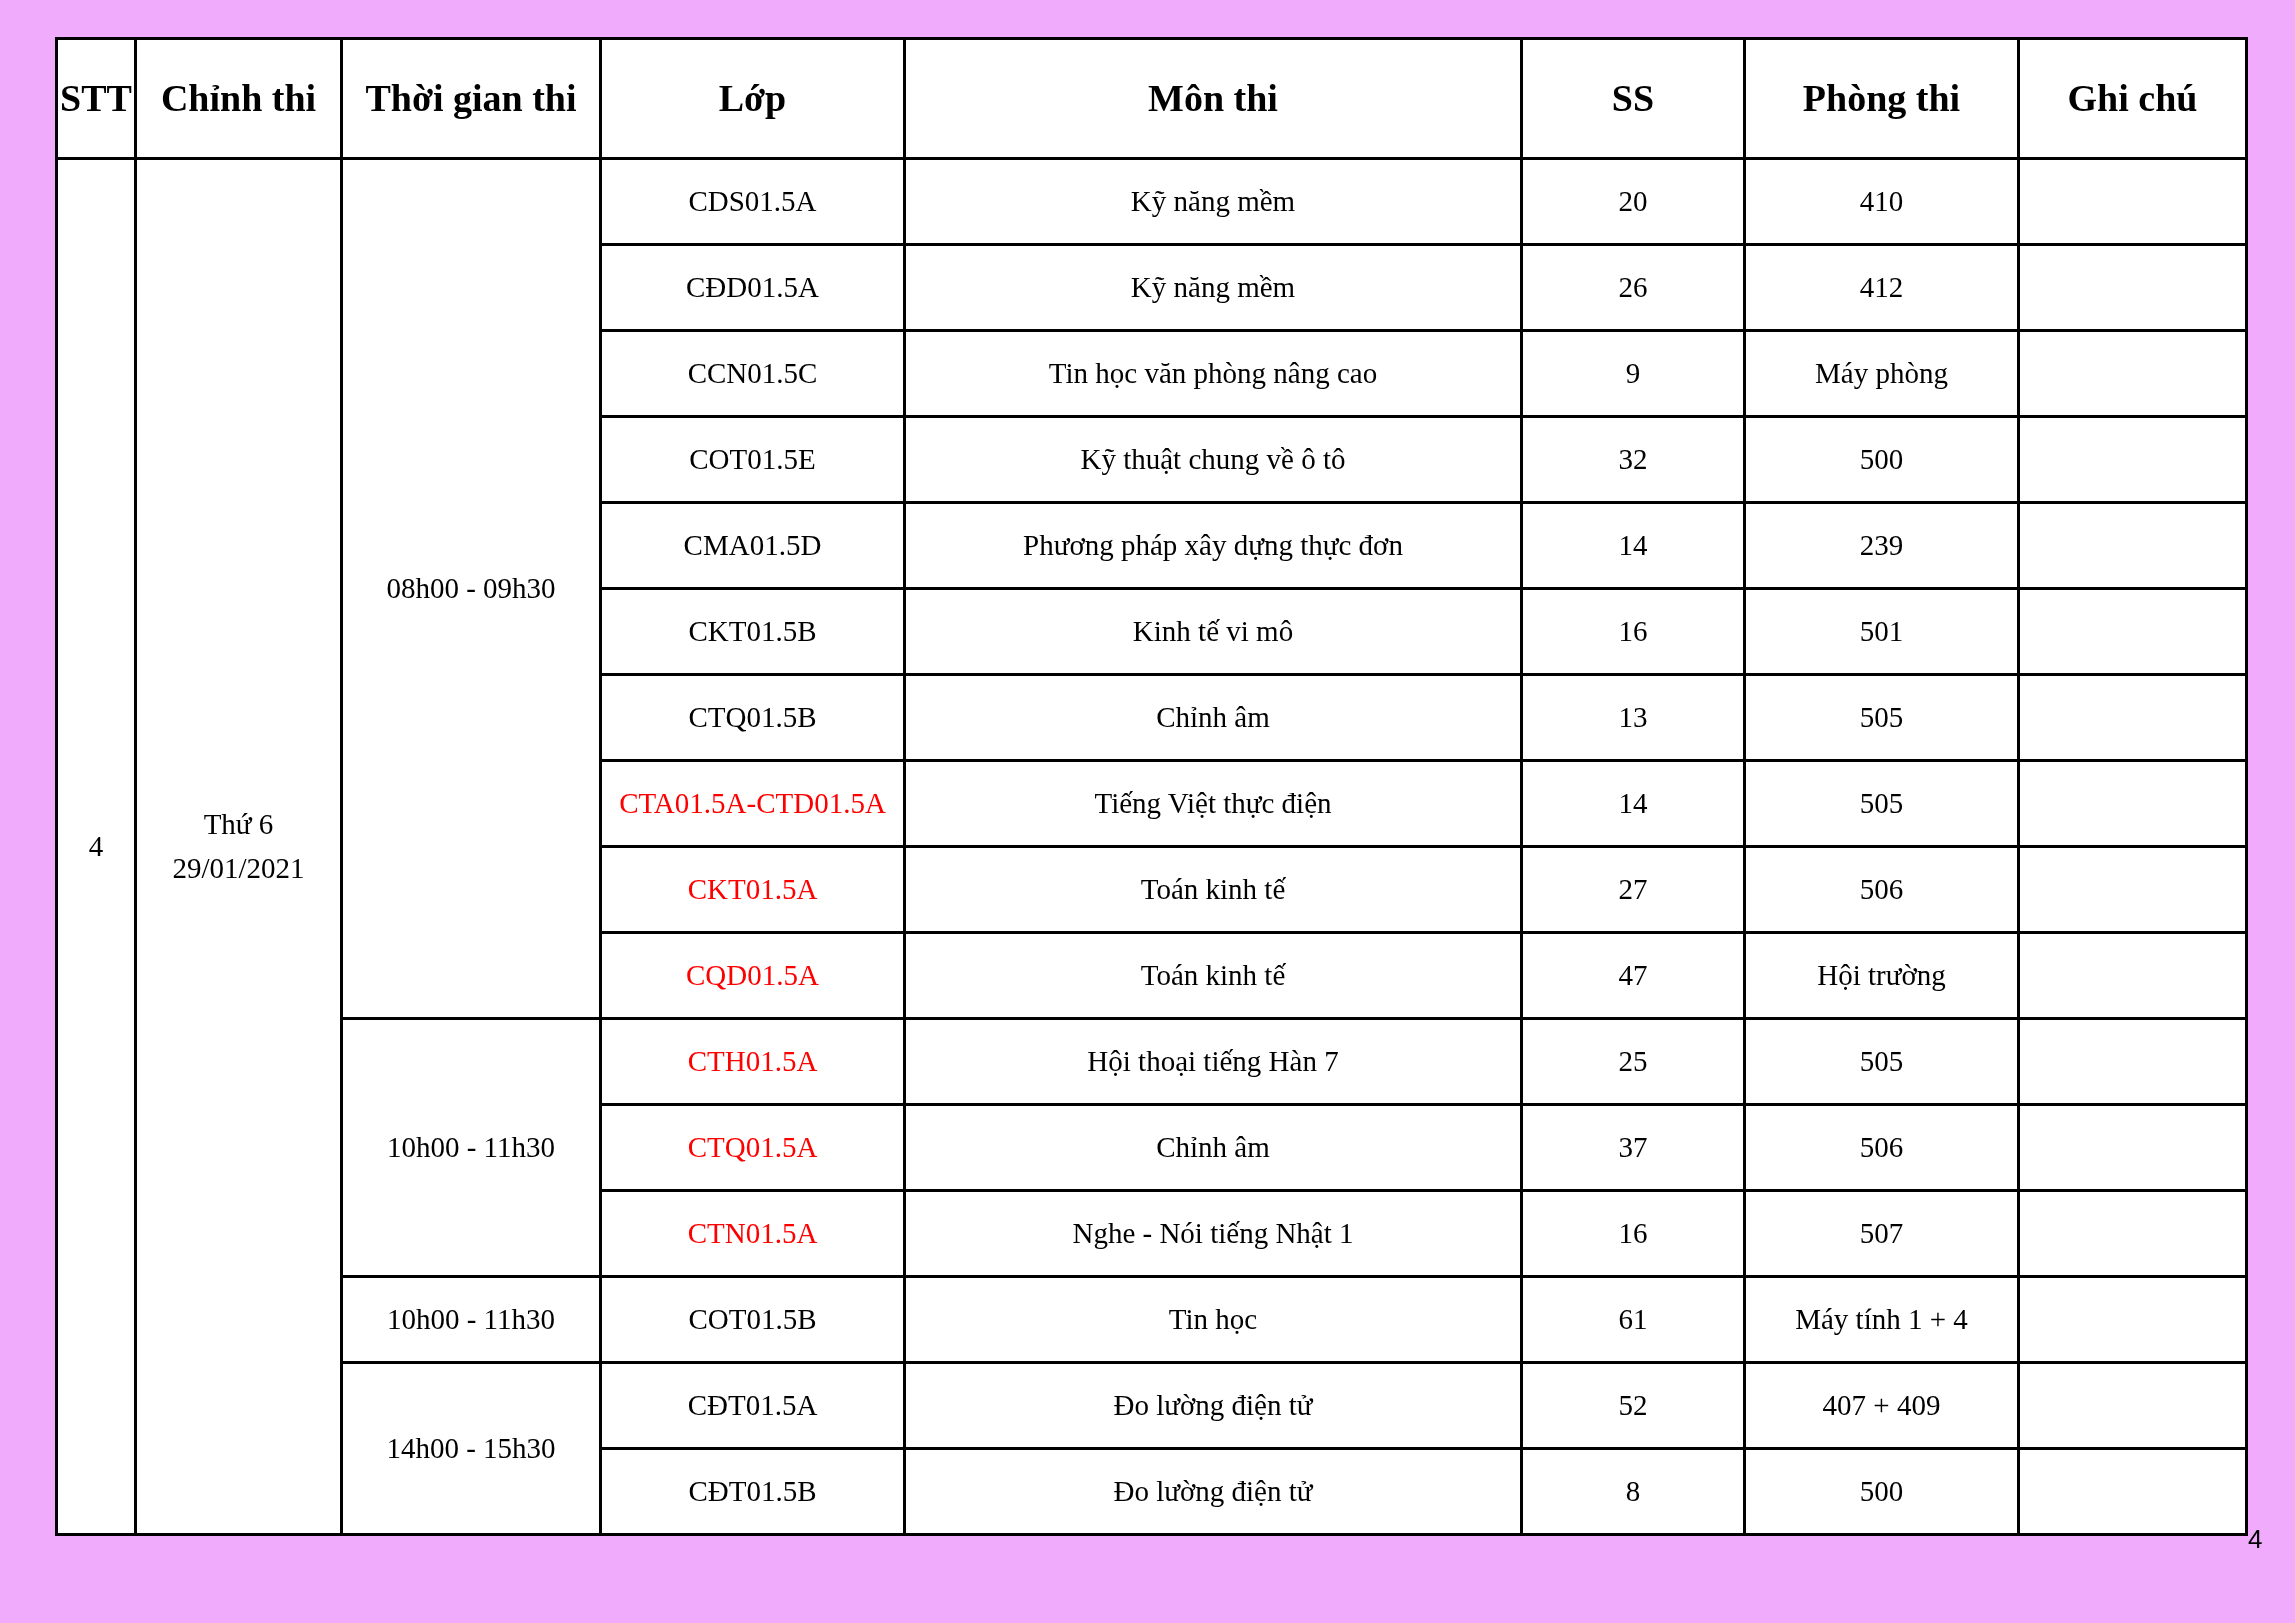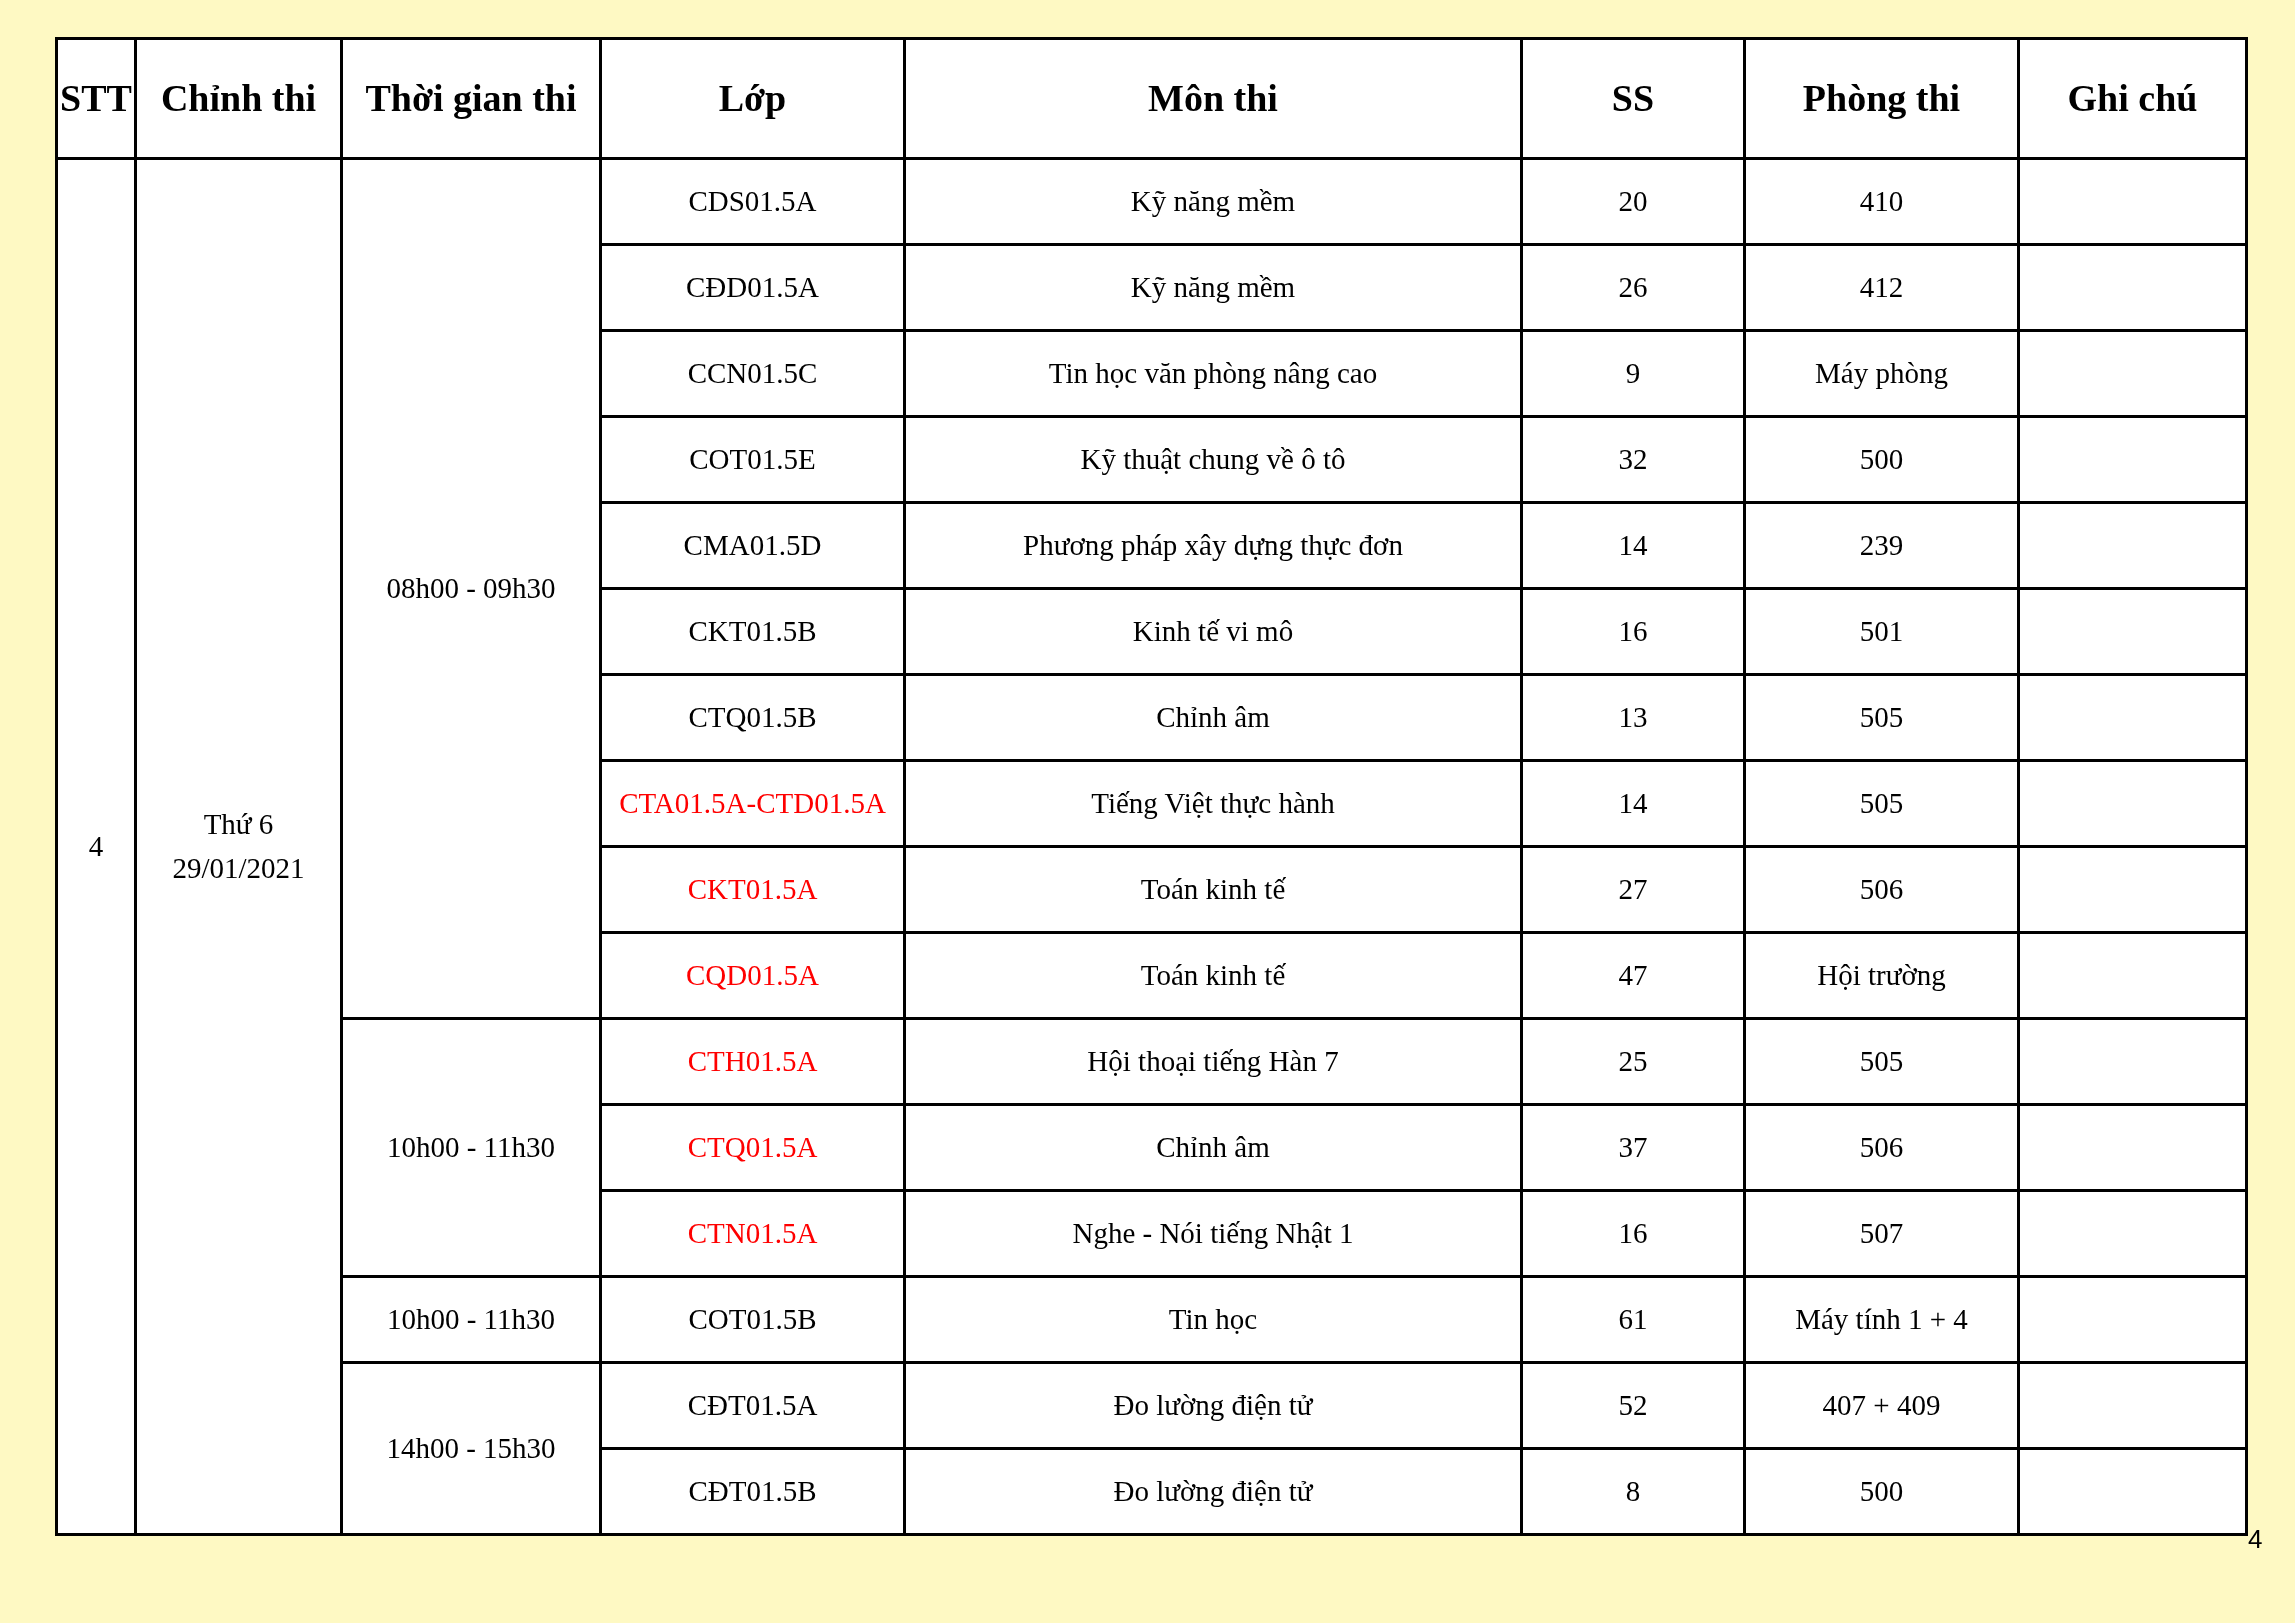--- a/index.html
+++ b/index.html
@@ -8,21 +8,21 @@
     background: #ffffff;
     width: 2295px;
     height: 1623px;
     font-family: "Liberation Serif", "DejaVu Serif", serif;
     color: #000000;
   }
   .sheet {
     position: relative;
     width: 2295px;
     height: 1623px;
-    background: #fef9c3;
+    background: #f0abfc;
     overflow: hidden;
   }
   table.schedule {
     position: absolute;
     left: 55px;
     top: 37px;
     border-collapse: collapse;
     table-layout: fixed;
     width: 2193px;
   }
@@ -139,21 +139,21 @@
         </tr>
         <tr>
           <td class="hl">CTQ01.5B</td>
           <td class="mon">Chỉnh âm</td>
           <td>13</td>
           <td>505</td>
           <td></td>
         </tr>
         <tr>
           <td class="red small">CTA01.5A-CTD01.5A</td>
-          <td class="mon">Tiếng Việt thực hành</td>
+          <td class="mon">Tiếng Việt thực điện</td>
           <td>14</td>
           <td>505</td>
           <td></td>
         </tr>
         <tr>
           <td class="red">CKT01.5A</td>
           <td class="mon">Toán kinh tế</td>
           <td>27</td>
           <td>506</td>
           <td></td>

